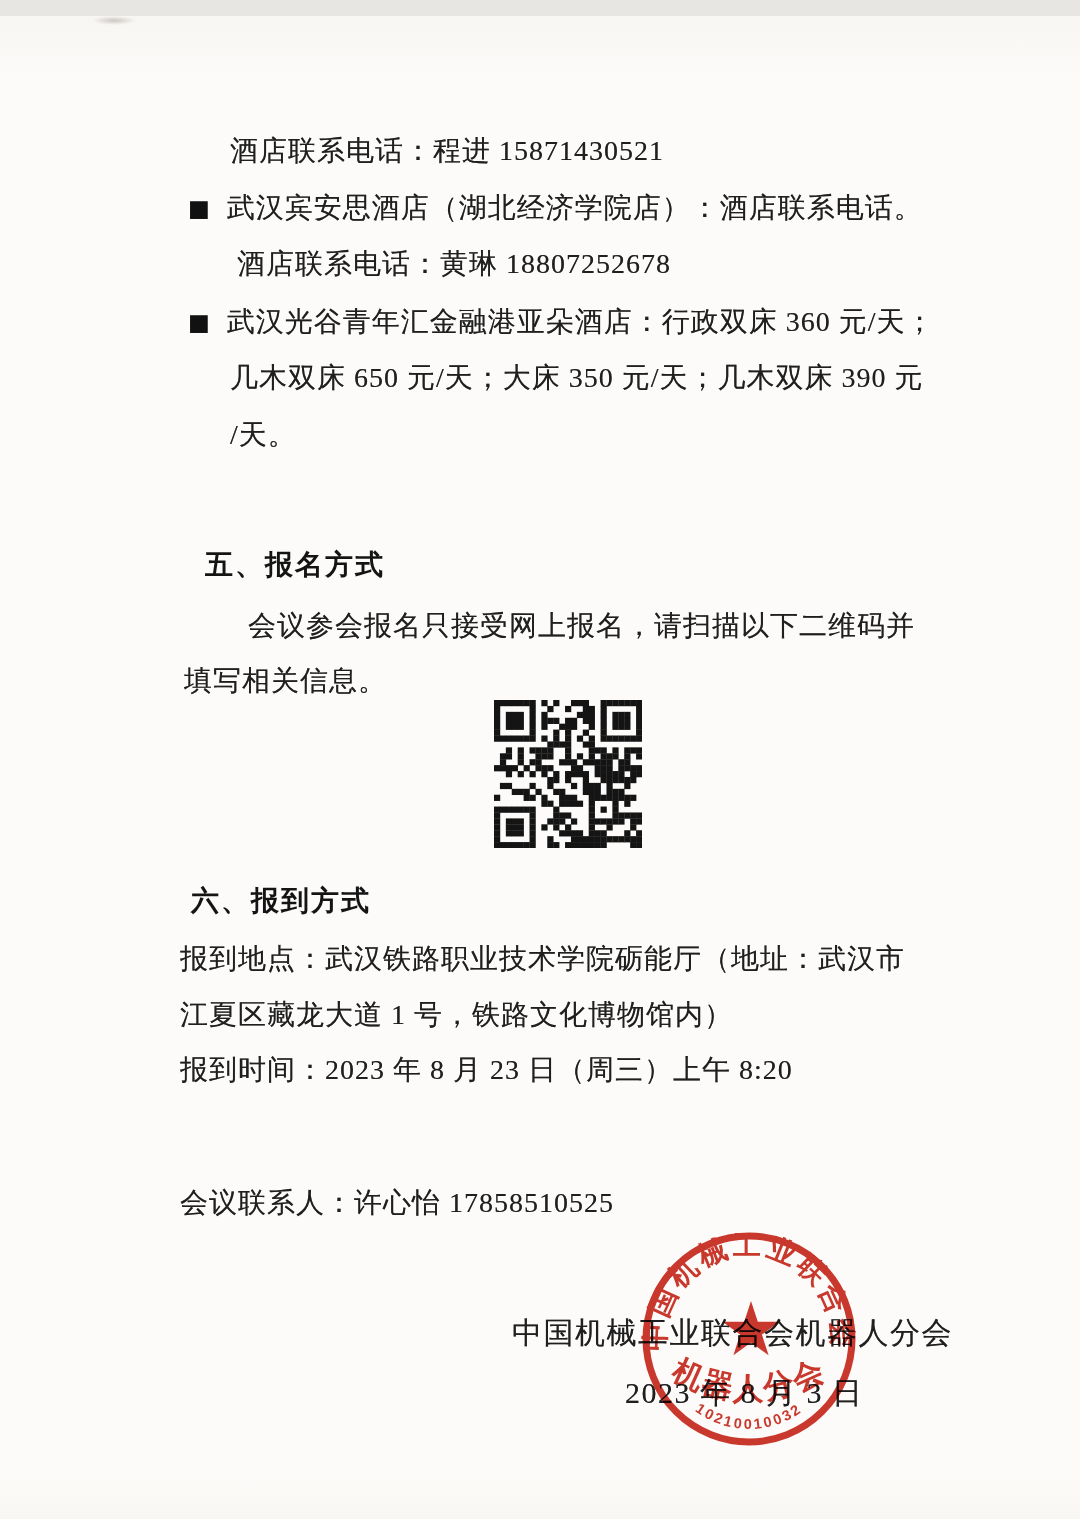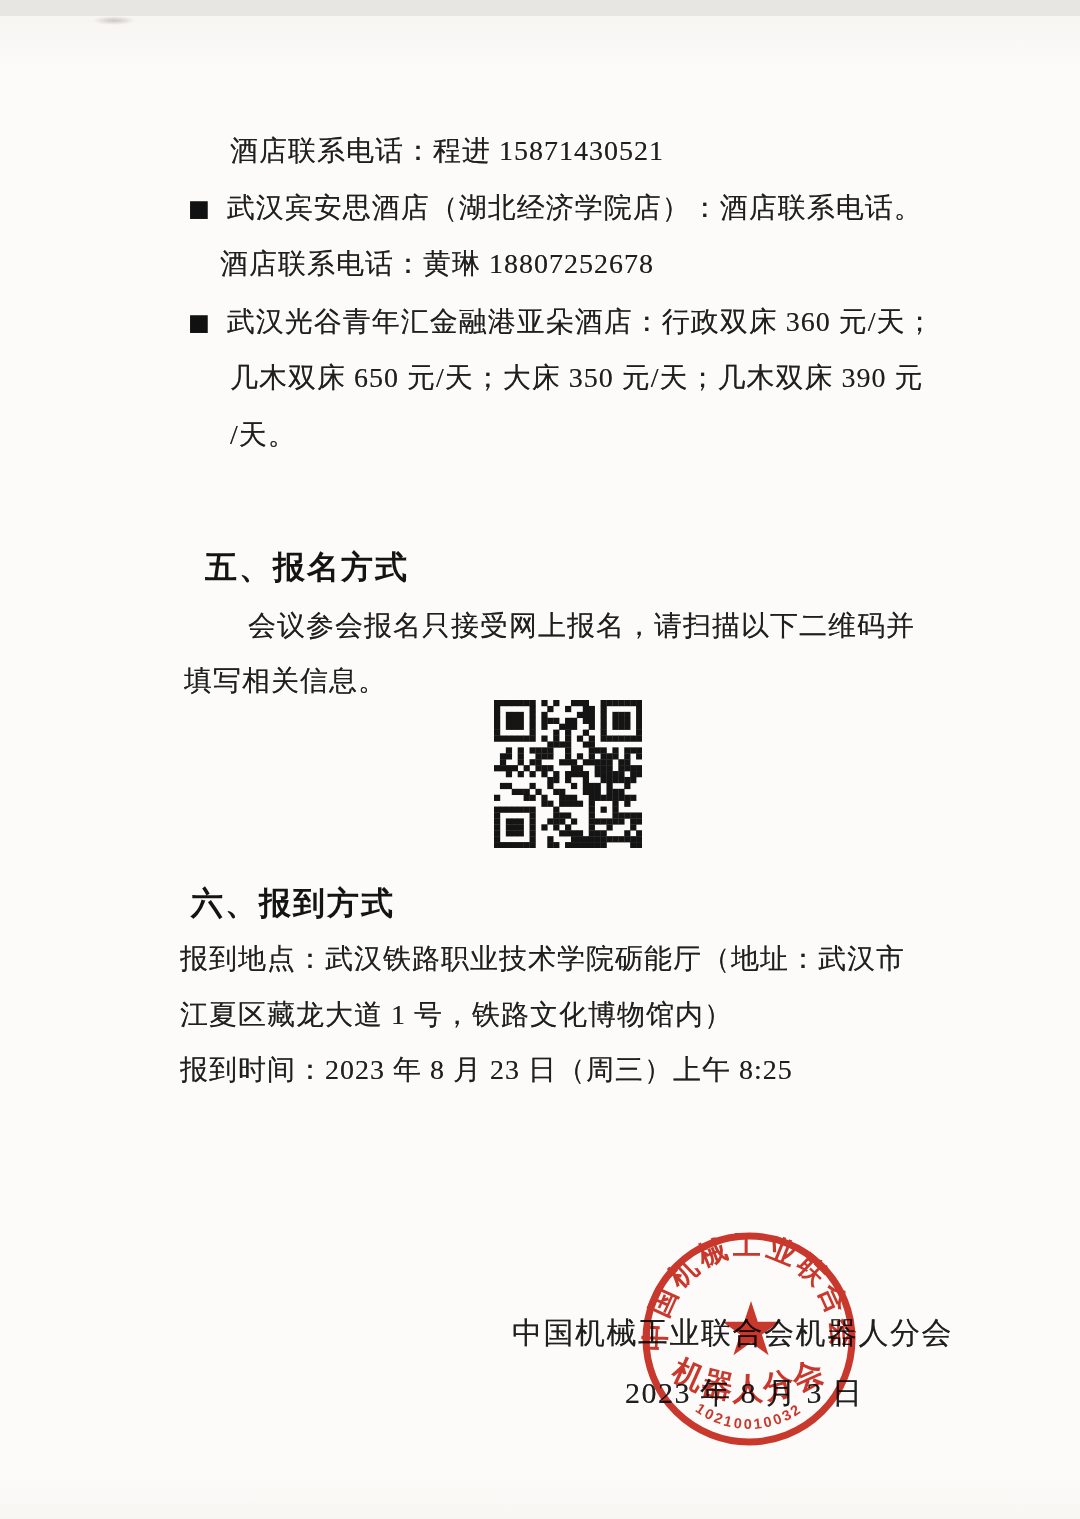--- a/index.html
+++ b/index.html
@@ -16,23 +16,23 @@
     white-space:nowrap;
     font-size:28px;
     line-height:40px;
     color:#1f1f1f;
     letter-spacing:1px;
     text-shadow:0 0 0.5px rgba(20,20,20,.55);
   }
   .heading{
     position:absolute;
     white-space:nowrap;
-    font-family:Liberation Sans, sans-serif;
+    font-family:Liberation Mono, monospace;
     font-weight:700;
-    font-size:32px;
+    font-size:28px;
     line-height:40px;
     color:#141414;
     letter-spacing:2px;
   }
   .bullet-line{display:flex;align-items:flex-start;}
   .bullet{
     font-family:"DejaVu Sans",sans-serif;
     font-size:23px;
     line-height:40px;
     margin-right:16px;
@@ -60,21 +60,21 @@
 
   <div class="smudge"></div>
 
   <div class="line" style="top:115px;left:230px">酒店联系电话：程进 15871430521</div>
 
   <div class="line bullet-line" style="top:172px;left:188px">
     <span class="bullet">■</span>
     <span>武汉宾安思酒店（湖北经济学院店）：酒店联系电话。</span>
   </div>
 
-  <div class="line" style="top:228px;left:220px">酒店联系电话：黄琳 18807252678</div>
+  <div class="line" style="top:228px;left:237px">酒店联系电话：黄琳 18807252678</div>
 
   <div class="line bullet-line" style="top:286px;left:188px">
     <span class="bullet">■</span>
     <span>武汉光谷青年汇金融港亚朵酒店：行政双床 360 元/天；</span>
   </div>
 
   <div class="line" style="top:342px;left:230px">几木双床 650 元/天；大床 350 元/天；几木双床 390 元</div>
 
   <div class="line" style="top:399px;left:230px">/天。</div>
 
@@ -420,23 +420,24 @@
         <rect x="136.16" y="142.08" width="6.22" height="6.22" fill="#141414"></rect>
         <rect x="142.08" y="142.08" width="6.22" height="6.22" fill="#141414"></rect>
       </svg></div>
 
   <div class="heading" style="top:867px;left:191px">六、报到方式</div>
 
   <div class="line" style="top:923px;left:180px">报到地点：武汉铁路职业技术学院砺能厅（地址：武汉市</div>
 
   <div class="line" style="top:979px;left:180px">江夏区藏龙大道 1 号，铁路文化博物馆内）</div>
 
-  <div class="line" style="top:1034px;left:180px">报到时间：2023 年 8 月 23 日（周三）上午 8:25</div>
-
-
+  <div class="line" style="top:1034px;left:180px">报到时间：2023 年 8 月 23 日（周三）上午 8:20</div>
+
+
+  <div class="line" style="top:1167px;left:180px">会议联系人：许心怡 17858510525</div>
 
   <div class="line sig" style="top:1297px;left:512px">中国机械工业联合会机器人分会</div>
 
   <div class="line sig" style="top:1357px;left:625px">2023 年 8 月 3 日</div>
 
   <svg class="stamp" viewBox="0 0 224 224">
     <defs>
       <path id="arcTop" d="M 28.3,125.6 A 84,84 0 1 1 193.7,125.6" fill="none"></path>
       <path id="arcBranch" d="M 34,150 Q 111,192 188,150" fill="none"></path>
       <path id="arcSerial" d="M 53.1,179.9 A 90,90 0 0 0 168.9,179.9" fill="none"></path>

